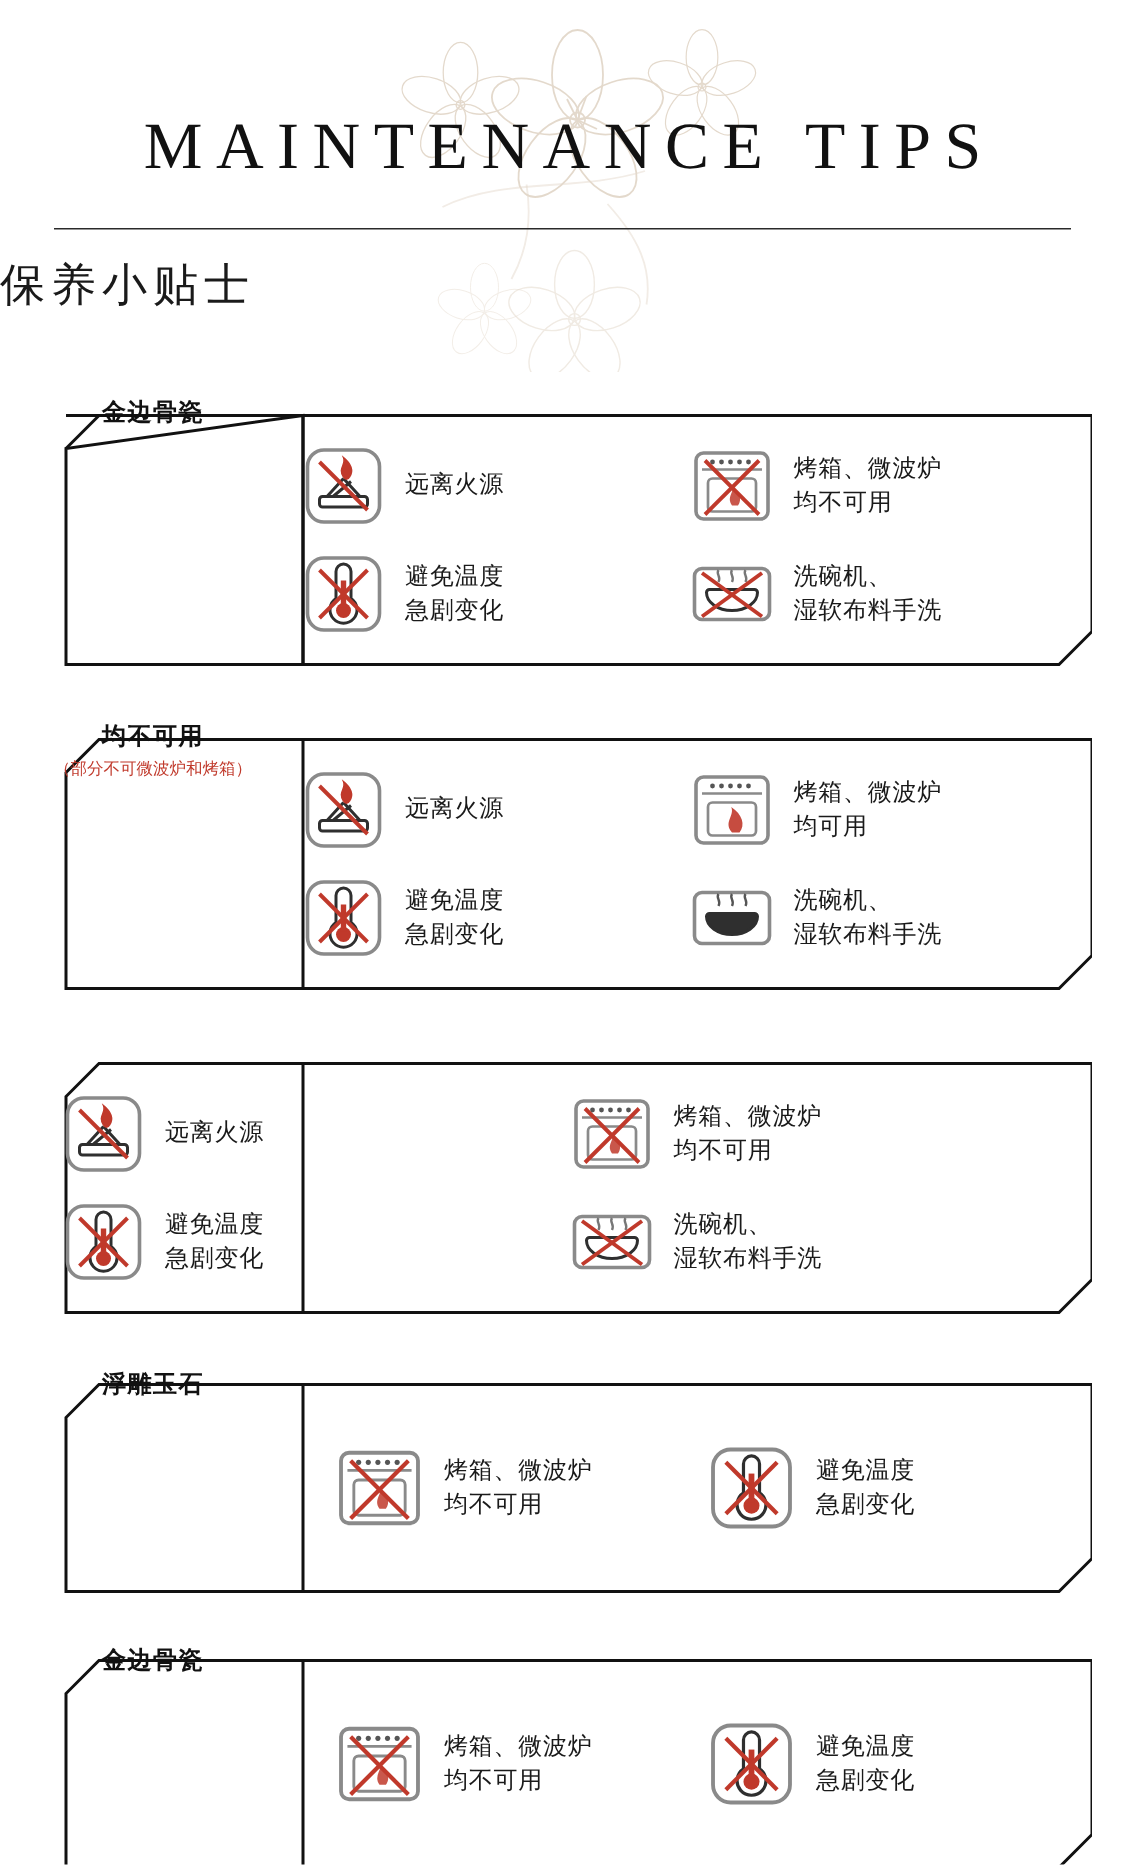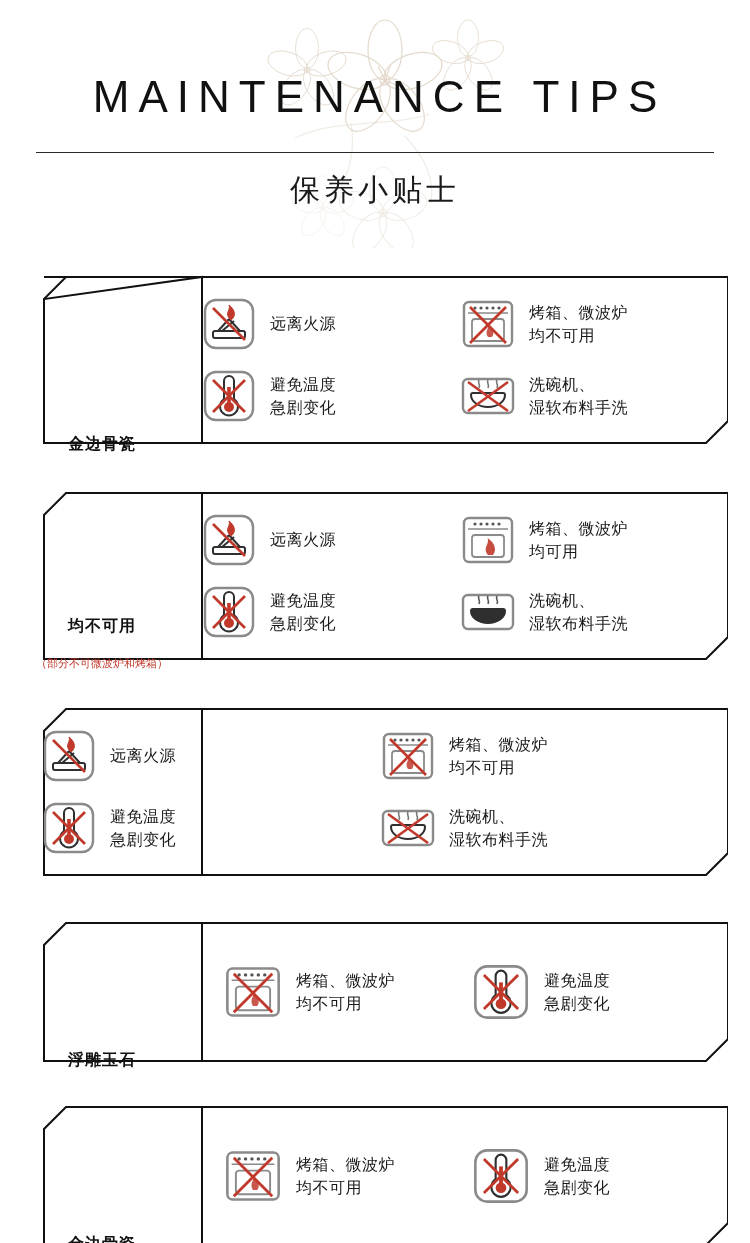--- a/index.html
+++ b/index.html
@@ -30,40 +30,39 @@
     height: 230px;
     opacity: 0.5;
     pointer-events: none;
   }
   .title-en {
     position: absolute;
     top: 72px;
     left: 0;
     width: 750px;
     text-align: center;
-    font-family: Liberation Sans, sans-serif;
+    font-family: Liberation Serif, serif;
     font-size: 44px;
     letter-spacing: 9px;
     color: #111;
     text-indent: 9px;
   }
   .title-rule {
     position: absolute;
     top: 152px;
     left: 36px;
     width: 678px;
     height: 1px;
     background: #2a2a2a;
   }
   .title-cn {
     position: absolute;
     top: 170px;
     left: 0;
     width: 750px;
-    text-align: center;
     font-size: 30px;
     letter-spacing: 4px;
     color: #1a1a1a;
   }
 
   
   .cards {
     position: relative;
     padding: 0 22px;
   }
@@ -78,36 +77,36 @@
   .card-inner {
     position: absolute;
     inset: 0;
     display: flex;
   }
   .card-label {
     width: 160px;
     flex: 0 0 160px;
     display: flex;
     align-items: center;
-    justify-content: flex-end;
+    justify-content: flex-start;
     flex-direction: column;
     text-align: center;
     padding: 0 4px;
     box-sizing: border-box;
   }
   .card-label .main {
     font-size: 16px;
     font-weight: 700;
     letter-spacing: 1px;
     color: #111;
   }
   .card-label .sub {
     font-size: 11px;
     color: #c0392b;
-    margin-top: 19px;
+    margin-top: 3px;
     letter-spacing: 0;
   }
   .card-body {
     flex: 1;
     display: flex;
     flex-wrap: wrap;
     align-content: center;
     padding: 0 10px 0 18px;
     box-sizing: border-box;
   }

